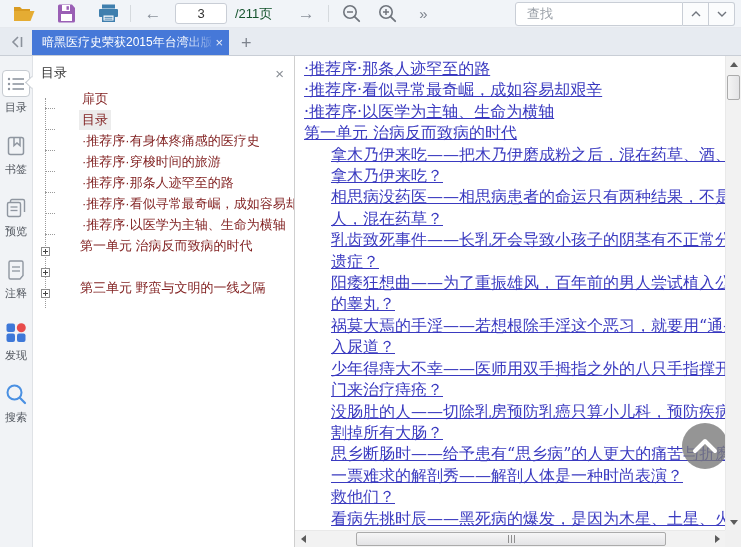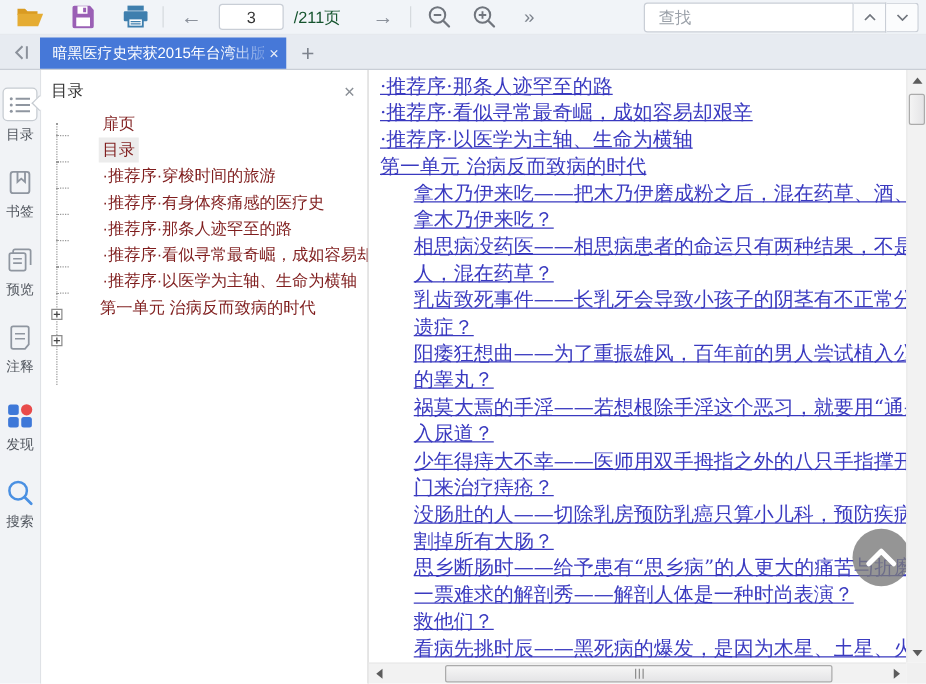--- a/index.html
+++ b/index.html
@@ -260,26 +260,26 @@
     <span class="toc-label">扉页</span>
   </div>
           <div class="toc-row leaf selected">
 
     <span class="connector"></span>
     <span class="toc-label">目录</span>
   </div>
           <div class="toc-row leaf">
 
     <span class="connector"></span>
+    <span class="toc-label">·推荐序·有身体疼痛感的医疗史</span>
+  </div>
+          <div class="toc-row leaf">
+
+    <span class="connector"></span>
     <span class="toc-label">·推荐序·穿梭时间的旅游</span>
-  </div>
-          <div class="toc-row leaf">
-
-    <span class="connector"></span>
-    <span class="toc-label">·推荐序·有身体疼痛感的医疗史</span>
   </div>
           <div class="toc-row leaf">
 
     <span class="connector"></span>
     <span class="toc-label">·推荐序·那条人迹罕至的路</span>
   </div>
           <div class="toc-row leaf">
 
     <span class="connector"></span>
     <span class="toc-label">·推荐序·看似寻常最奇崛，成如容易却艰辛</span>
@@ -290,20 +290,25 @@
     <span class="toc-label">·推荐序·以医学为主轴、生命为横轴</span>
   </div>
           <div class="toc-row branch">
     <span class="plusbox"></span>
 
     <span class="toc-label">第一单元 治病反而致病的时代</span>
   </div>
           <div class="toc-row branch">
     <span class="plusbox"></span>
 
+  </div>
+          <div class="toc-row branch">
+    <span class="plusbox"></span>
+
+    <span class="toc-label">第三单元 野蛮与文明的一线之隔</span>
   </div>
         </div>
     </div>
 
     <div class="doc-area">
       <div class="doc-content">
           <div class="doc-line indent-0"><a>·推荐序·那条人迹罕至的路</a></div>
           <div class="doc-line indent-0"><a>·推荐序·看似寻常最奇崛，成如容易却艰辛</a></div>
           <div class="doc-line indent-0"><a>·推荐序·以医学为主轴、生命为横轴</a></div>
           <div class="doc-line indent-0"><a>第一单元 治病反而致病的时代</a></div>

